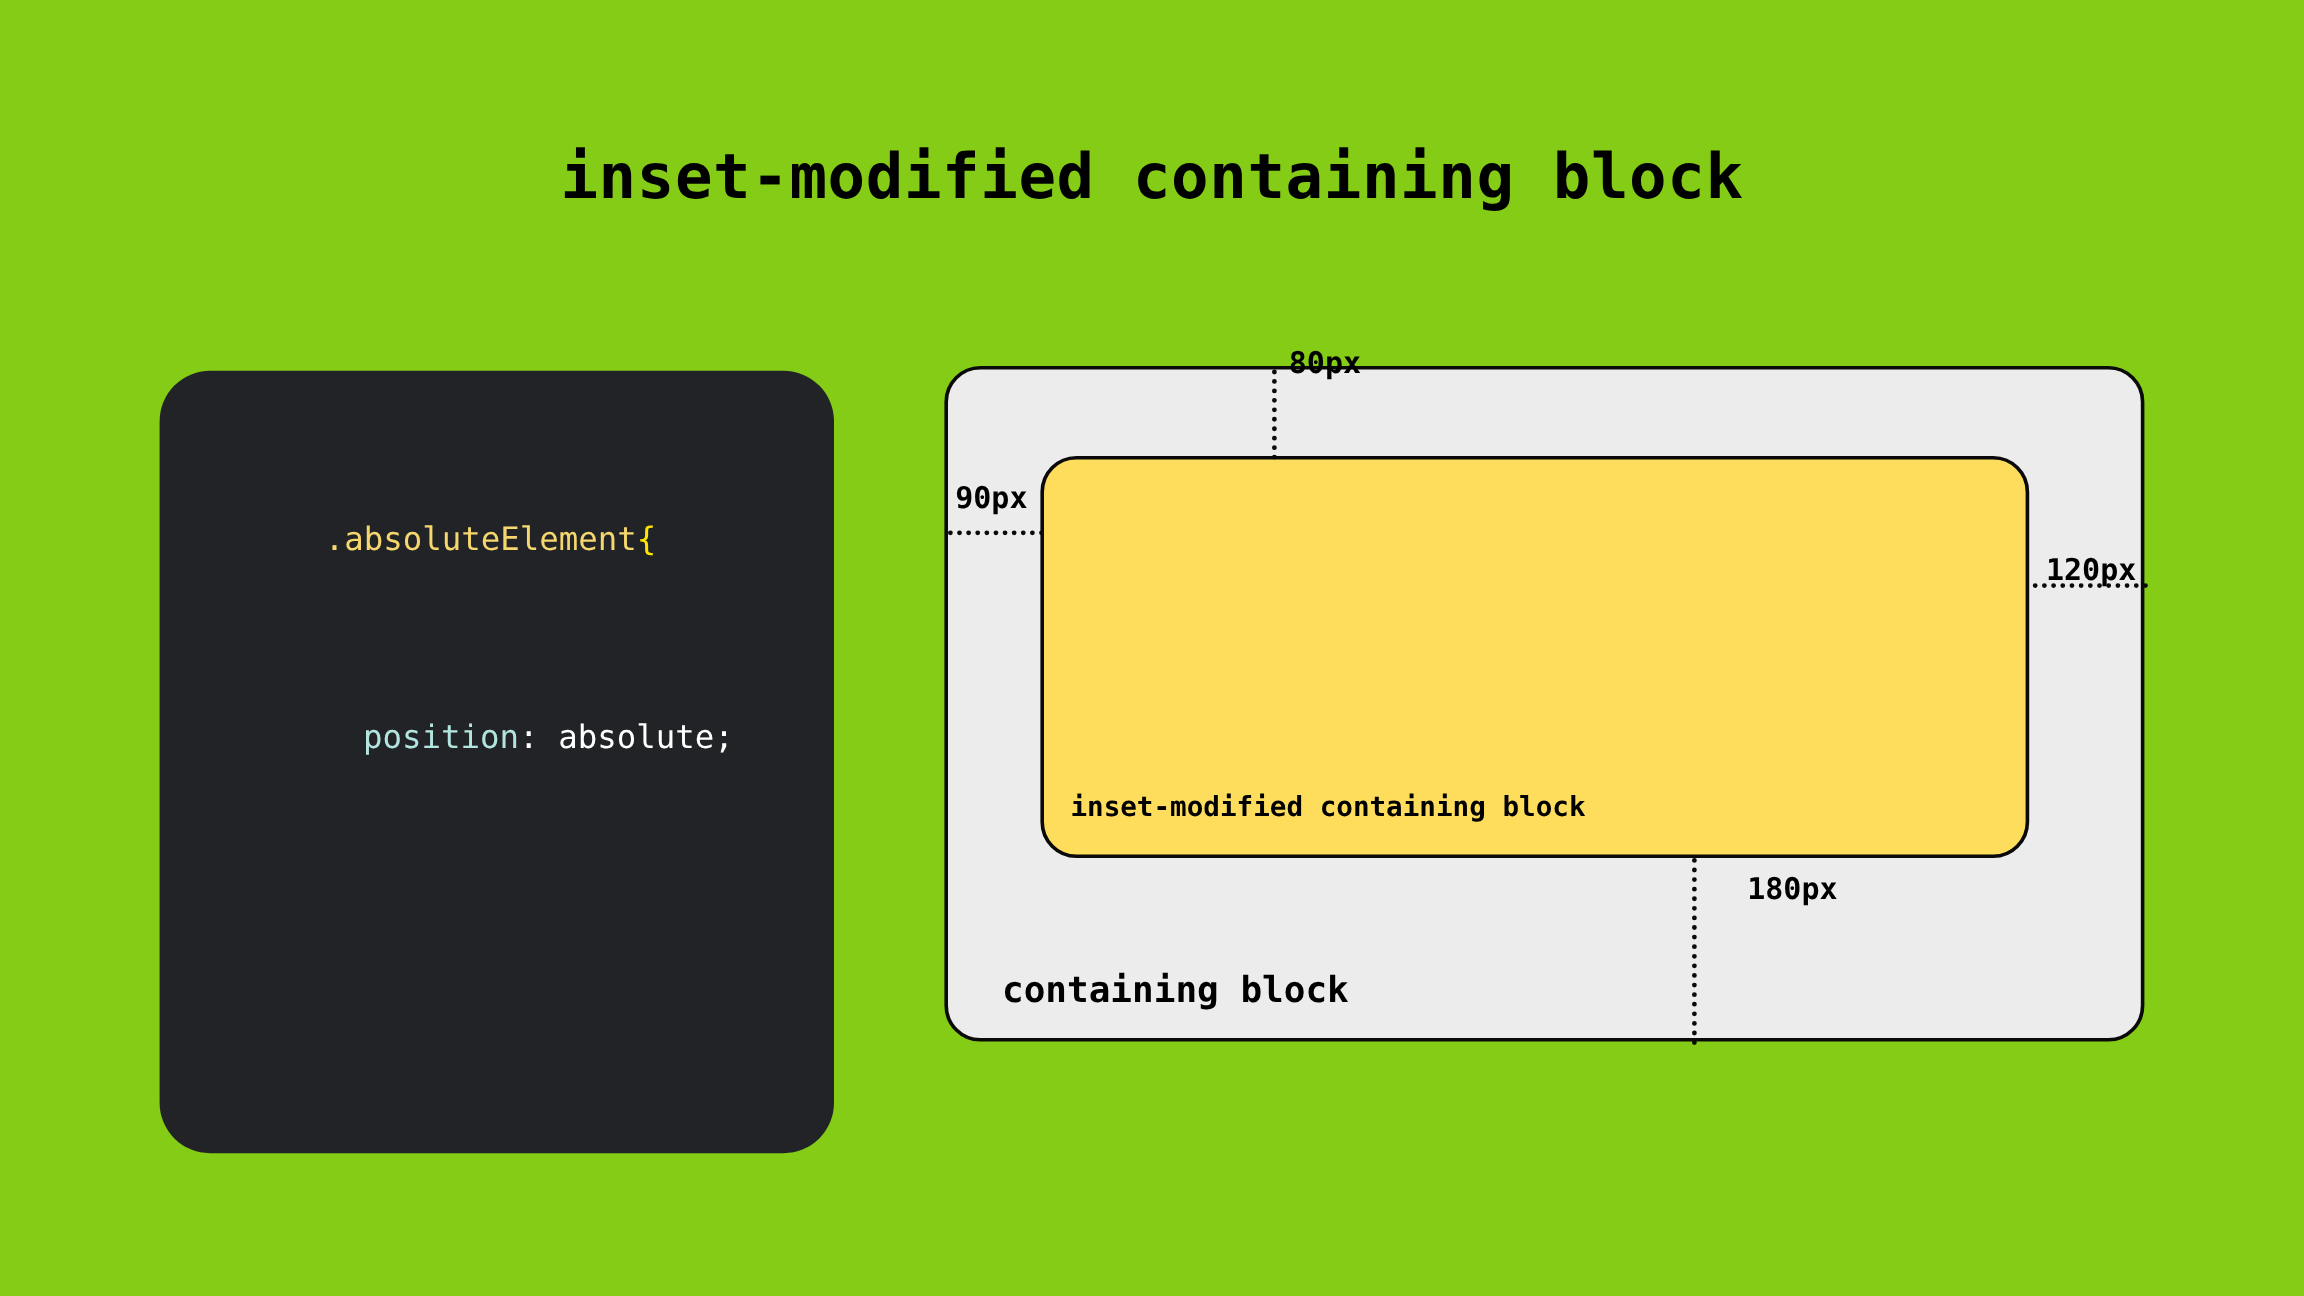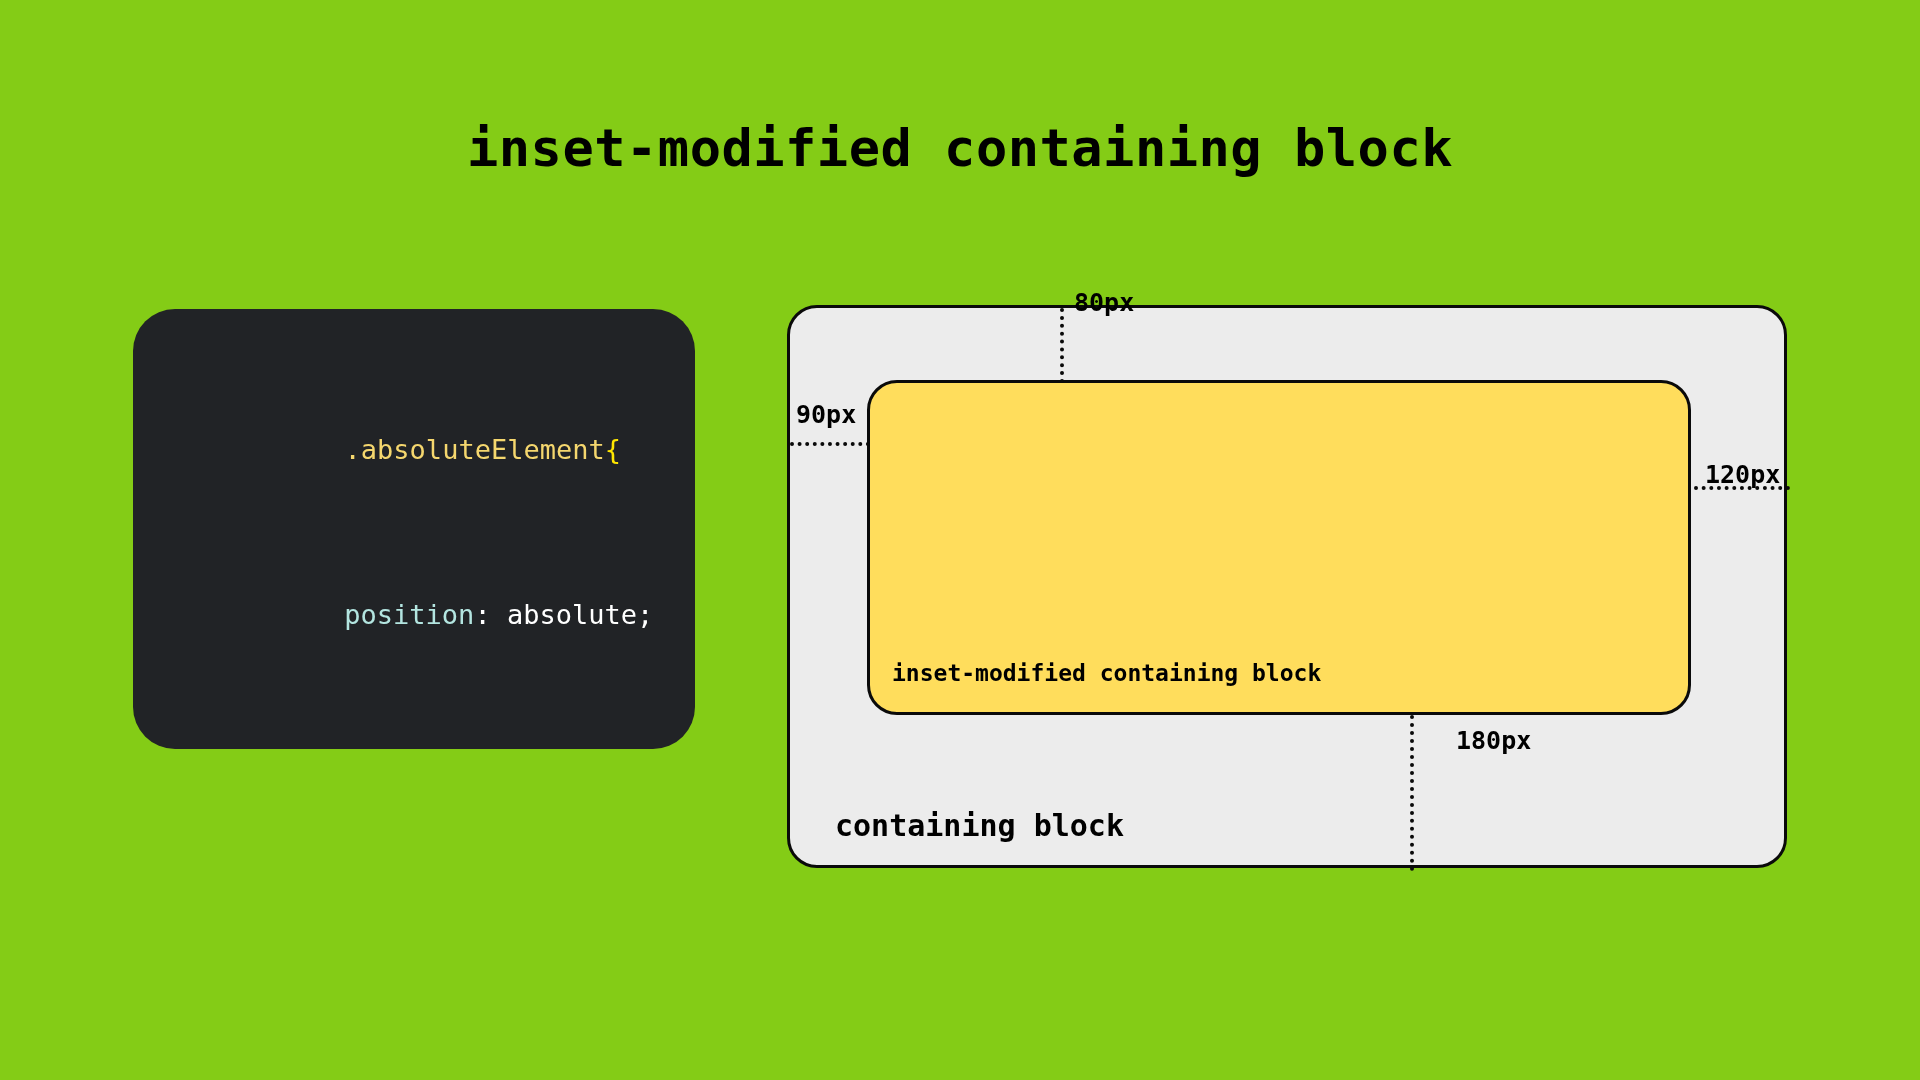--- a/index.html
+++ b/index.html
@@ -33,26 +33,25 @@
     color: #000000;
     white-space: nowrap;
   }
 
   
   #code-panel {
     position: absolute;
     left: 133px;
     top: 309px;
     width: 562px;
-    height: 440px;
+    height: 652px;
     background: #212326;
     border-radius: 42px;
     padding: 58px 0 0 0;
     overflow: hidden;
-    text-align: center;
   }
 
   .code-line {
     font-family: "DejaVu Sans Mono", "Liberation Mono", monospace;
     font-size: 27px;
     line-height: 55px;
     white-space: pre;
     padding-left: 40px;
     color: #ffffff;
   }

